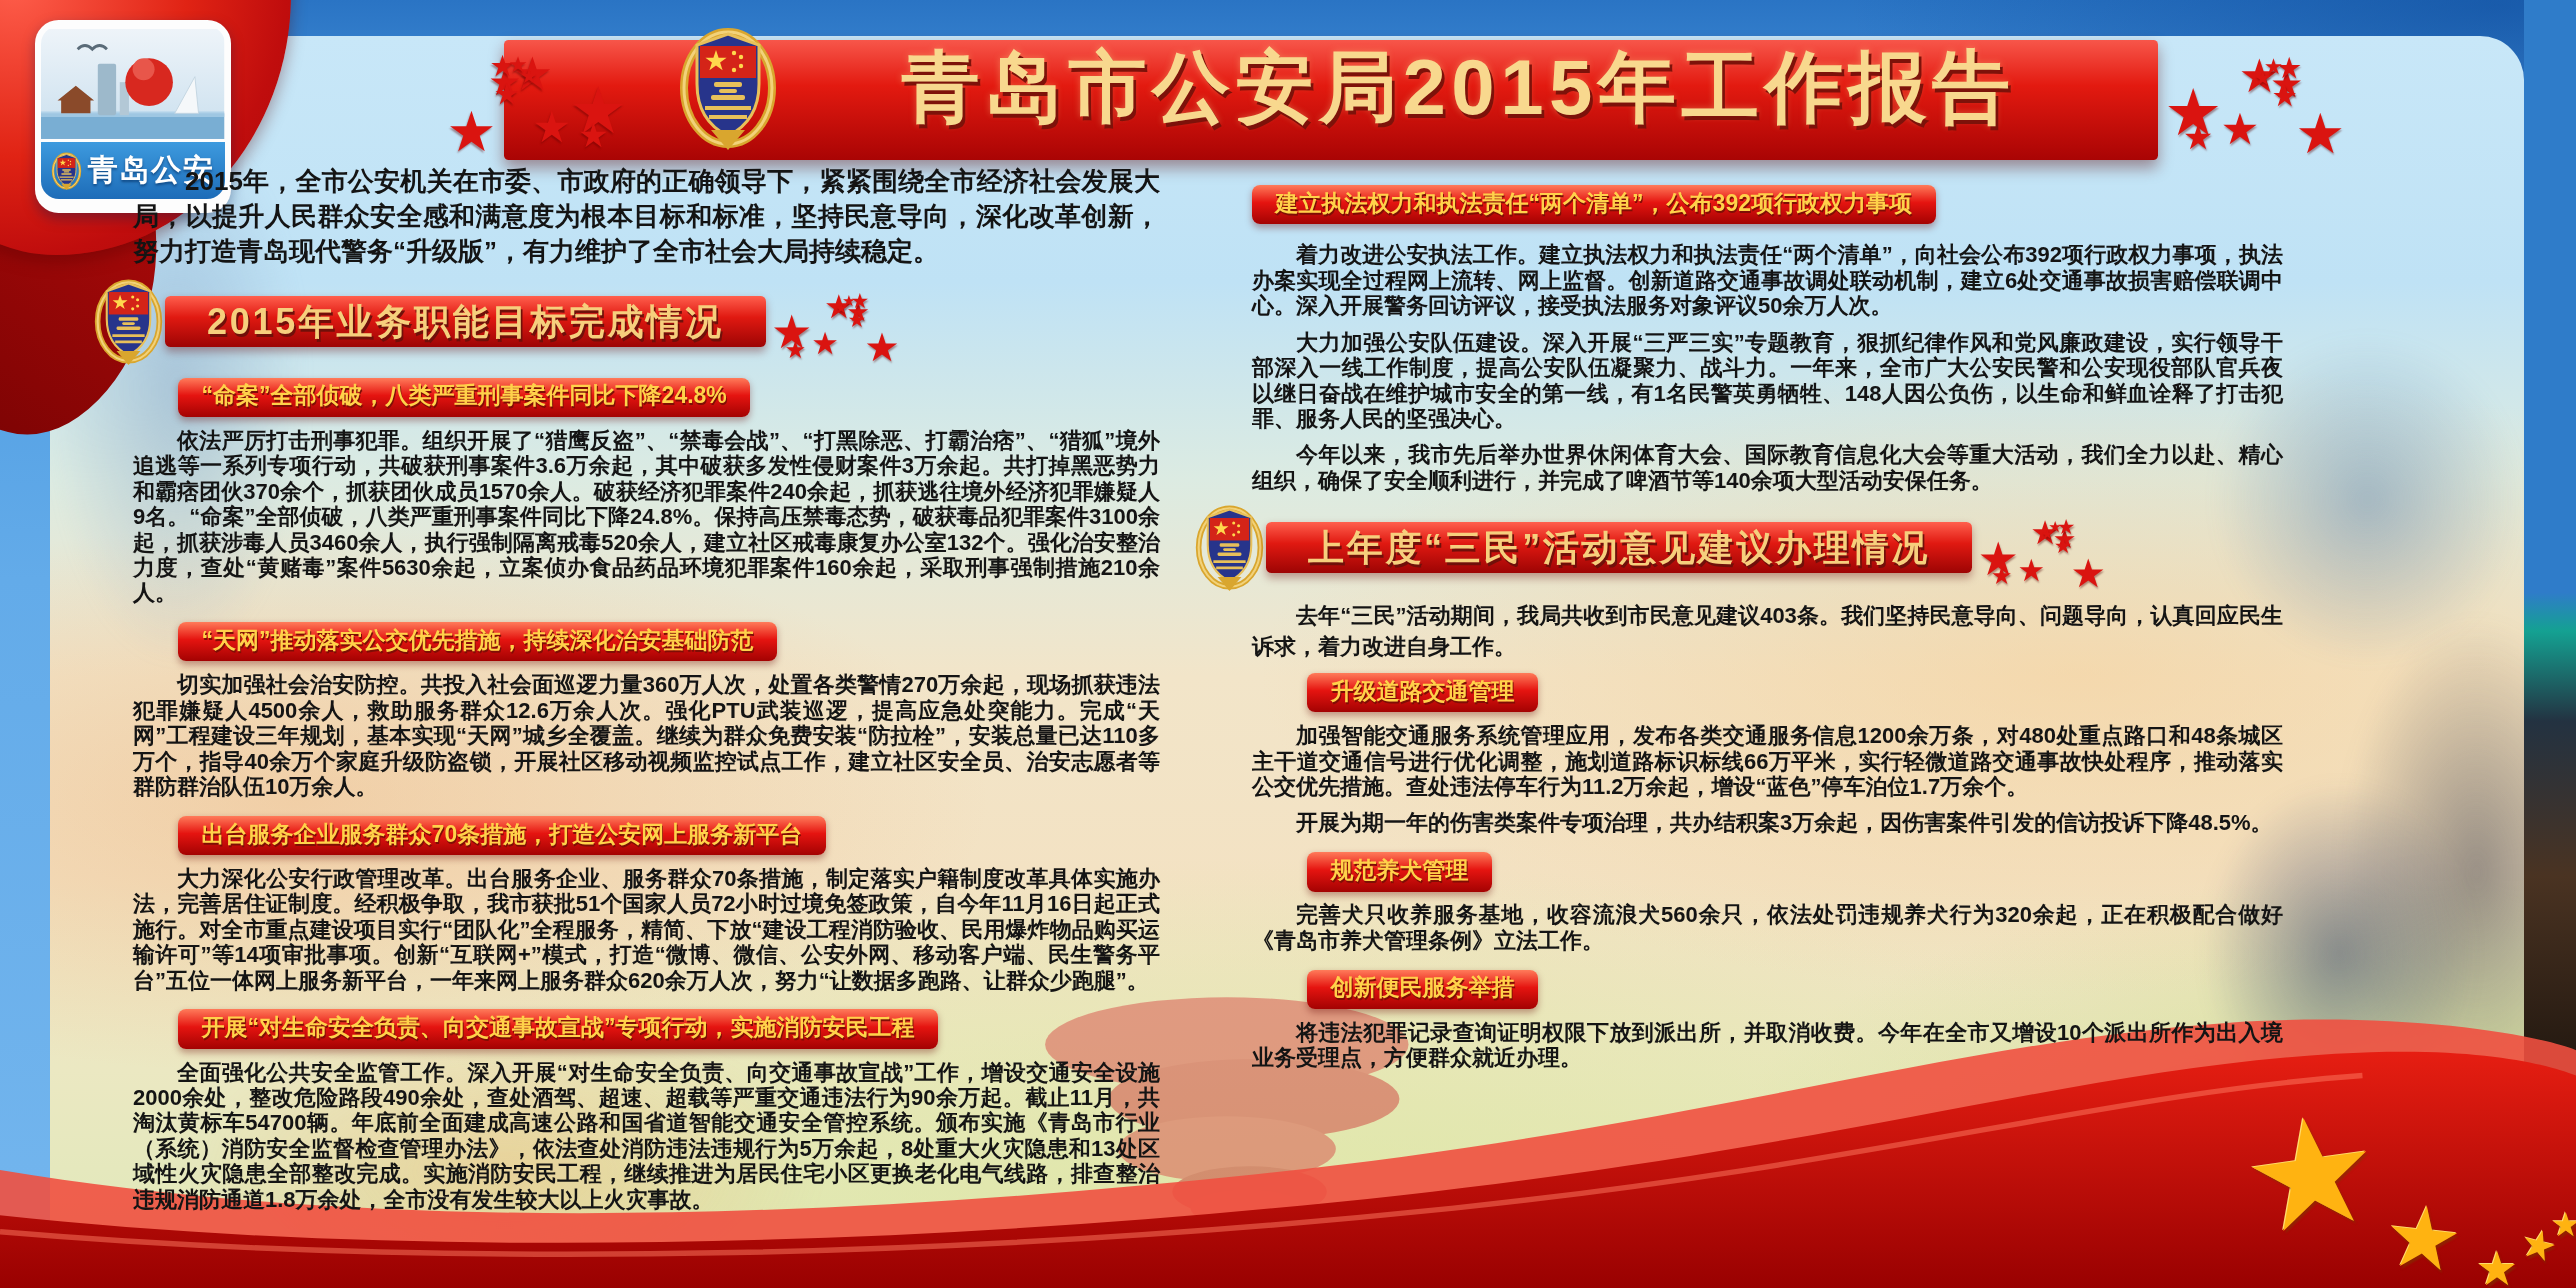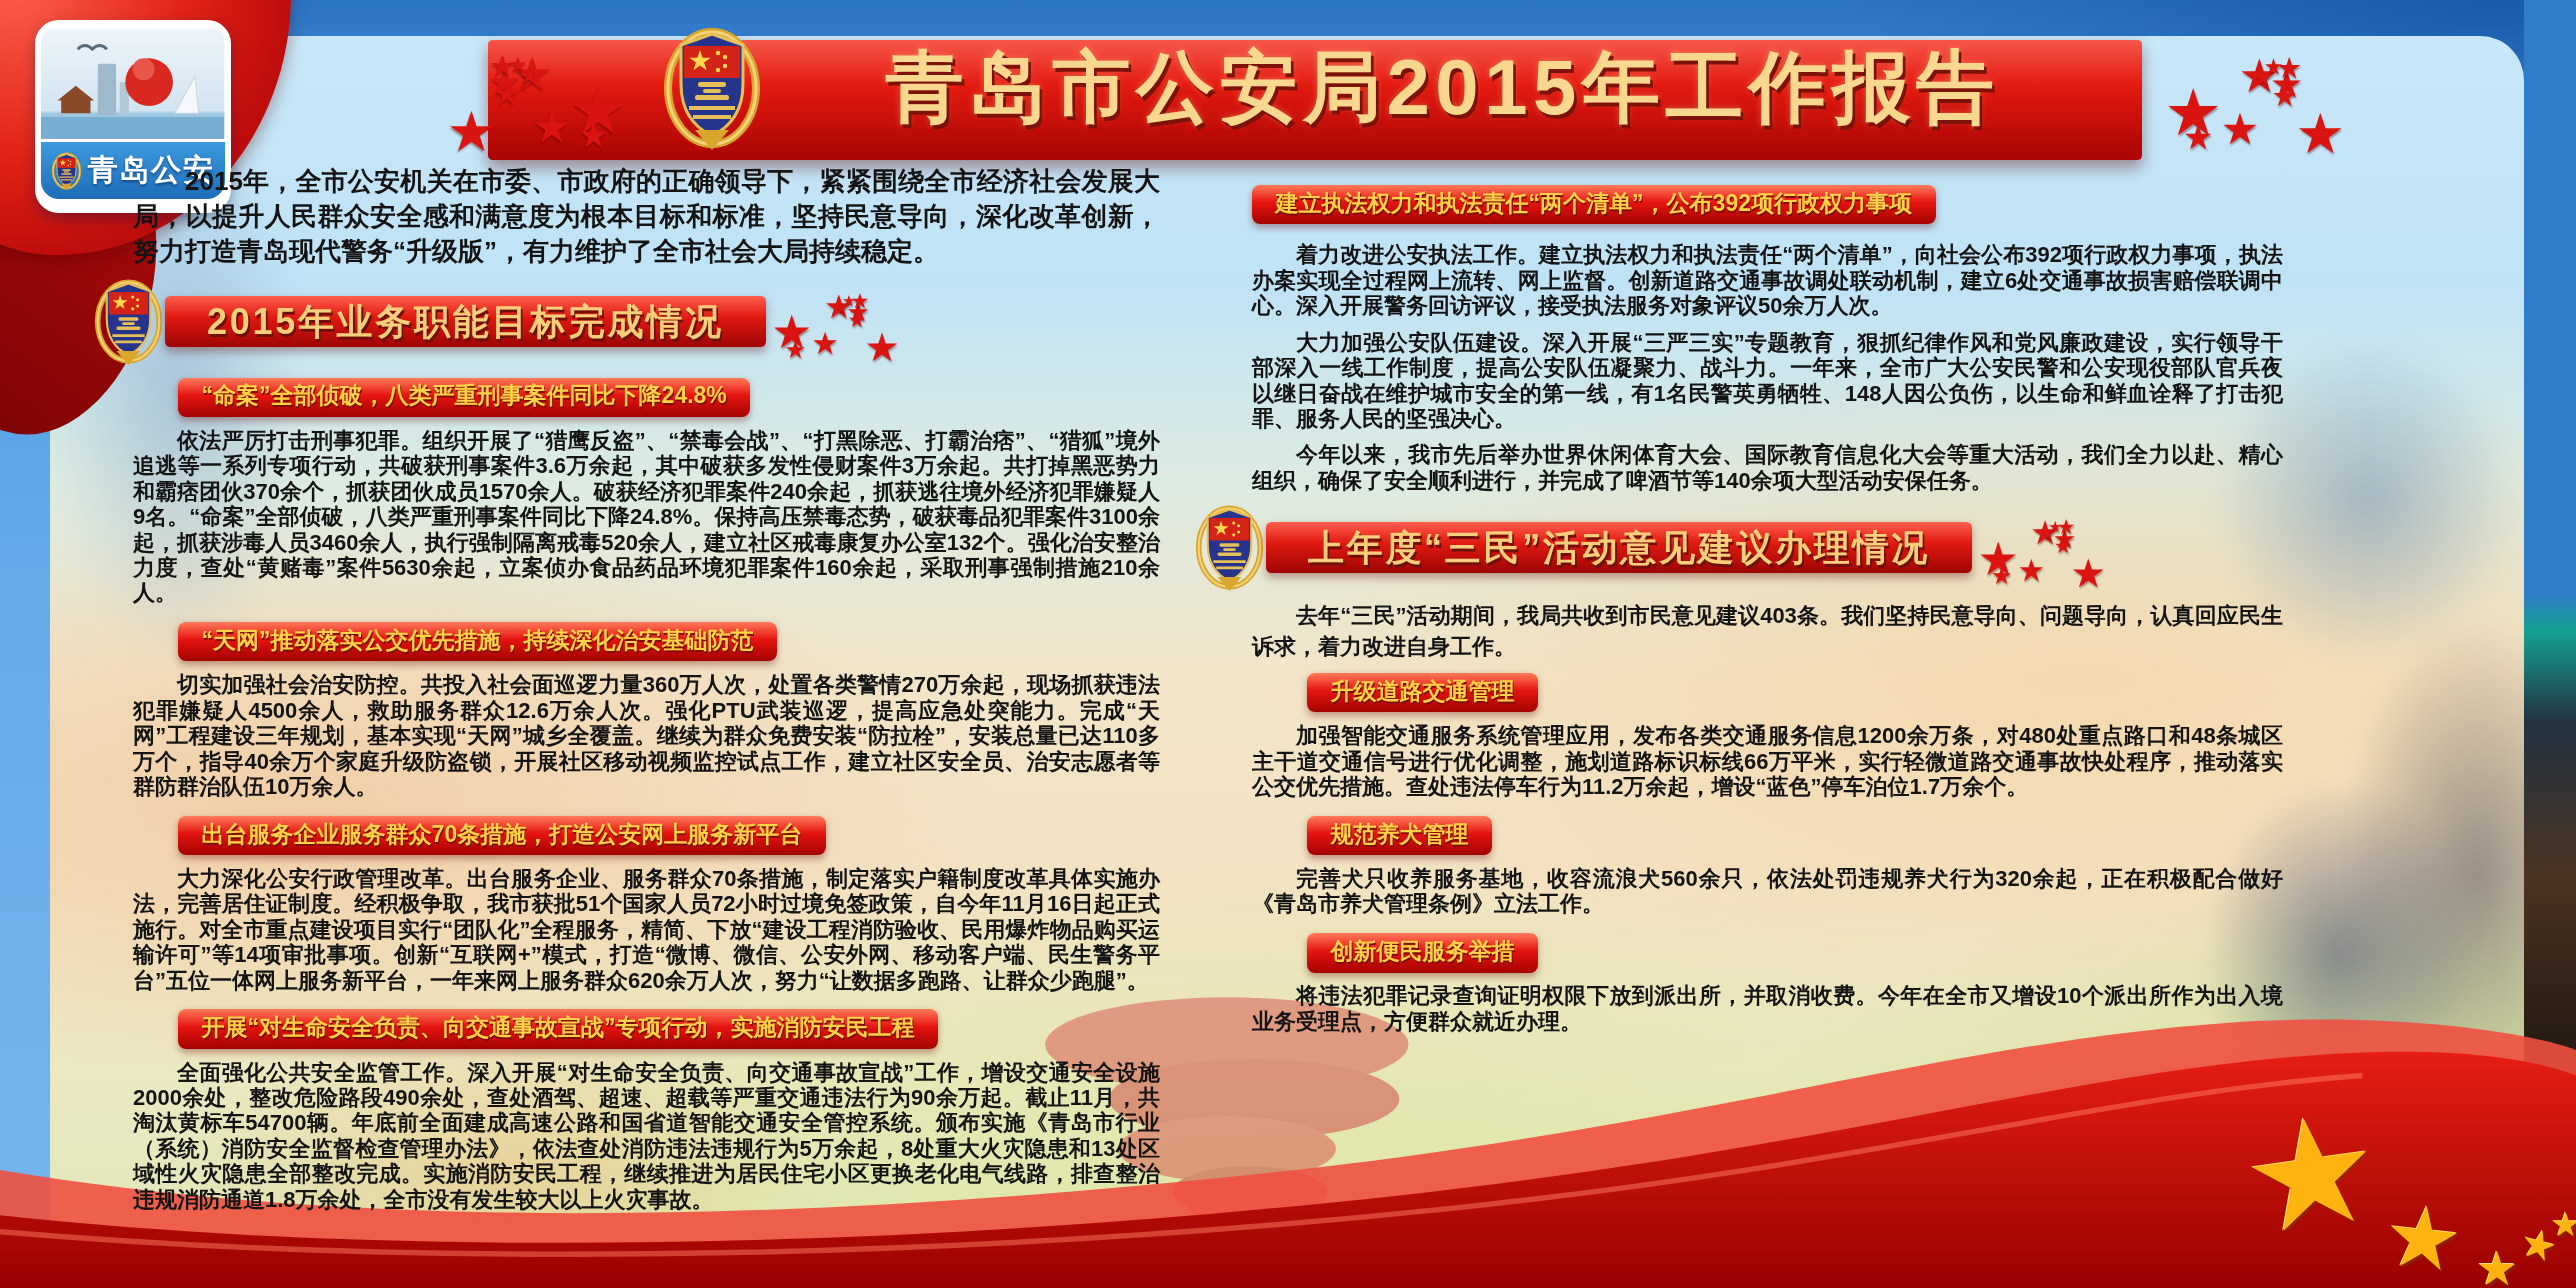--- a/index.html
+++ b/index.html
@@ -33,21 +33,21 @@
     background:radial-gradient(circle at 32% 30%,#ff5f4c 0%,#e02314 45%,#c00d0d 70%,#a30707 100%);
     border-radius:0 0 62% 46% / 0 0 72% 55%;box-shadow:0 7.3px 16.4px rgba(80,0,0,.35);}
   
   .logo-card{position:absolute;left:35px;top:20px;width:196px;height:193px;background:#fdfdfd;border-radius:23.6px;
     padding:6.4px;box-sizing:border-box;box-shadow:0 5.5px 12.7px rgba(0,30,80,.35);}
   .logo-art{width:100%;height:116px;border-radius:18px 18px 0 0;overflow:hidden;display:block;}
   .logo-band{width:100%;height:57px;border-radius:0 0 18px 18px;background:linear-gradient(180deg,#3d9ade 0%,#1d6cb8 100%);
     display:flex;align-items:center;justify-content:center;gap:5.5px;}
   .logo-band .txt{color:#fff;font-size:30px;font-weight:bold;letter-spacing:1.8px;text-shadow:0 1.8px 2.7px rgba(0,40,90,.6);}
   
-  .title-banner{position:absolute;left:488px;top:40px;width:1654px;height:120px;border-radius:4.5px;
+  .title-banner{position:absolute;left:504px;top:40px;width:1654px;height:120px;border-radius:4.5px;
     background:linear-gradient(180deg,#f7564a 0%,#e31a10 38%,#a90404 100%);
     box-shadow:0 7.3px 14.5px rgba(90,0,0,.4);}
   .title-banner .emblem{position:absolute;left:173px;top:-14.5px;height:124px;width:102px;}
   .title-banner h1{position:absolute;left:300px;right:45px;top:0;margin:0;text-align:center;
     font-size:78px;line-height:94px;font-weight:bold;letter-spacing:5.5px;color:#f8d88e;
     text-shadow:2.7px 3.6px 0 #7d120a,0 0 7.3px rgba(255,225,150,.35);white-space:nowrap;}
   
   .sc{position:absolute;width:5.6em;height:3.2em;pointer-events:none;}
   .sc i{position:absolute;font-style:normal;color:#da1410;text-shadow:0.9px 1.8px 1.8px rgba(90,0,0,.4);line-height:1;}
   .sc i::before{content:'★';}
@@ -283,20 +283,21 @@
           <i></i>
           <i></i>
         </span>
     </div>
 
     <p class="intro2">去年“三民”活动期间，我局共收到市民意见建议403条。我们坚持民意导向、问题导向，认真回应民生诉求，着力改进自身工作。</p>
 
     <div><span class="pill tag">升级道路交通管理</span></div>
     <p class="body">加强智能交通服务系统管理应用，发布各类交通服务信息1200余万条，对480处重点路口和48条城区主干道交通信号进行优化调整，施划道路标识标线66万平米，实行轻微道路交通事故快处程序，推动落实公交优先措施。查处违法停车行为11.2万余起，增设“蓝色”停车泊位1.7万余个。</p>
 
+    <p class="body">开展为期一年的伤害类案件专项治理，共办结积案3万余起，因伤害案件引发的信访投诉下降48.5%。</p>
 
     <div><span class="pill tag">规范养犬管理</span></div>
     <p class="body">完善犬只收养服务基地，收容流浪犬560余只，依法处罚违规养犬行为320余起，正在积极配合做好《青岛市养犬管理条例》立法工作。</p>
 
     <div><span class="pill tag">创新便民服务举措</span></div>
     <p class="body">将违法犯罪记录查询证明权限下放到派出所，并取消收费。今年在全市又增设10个派出所作为出入境业务受理点，方便群众就近办理。</p>
   </div>
 </div>
 
 

